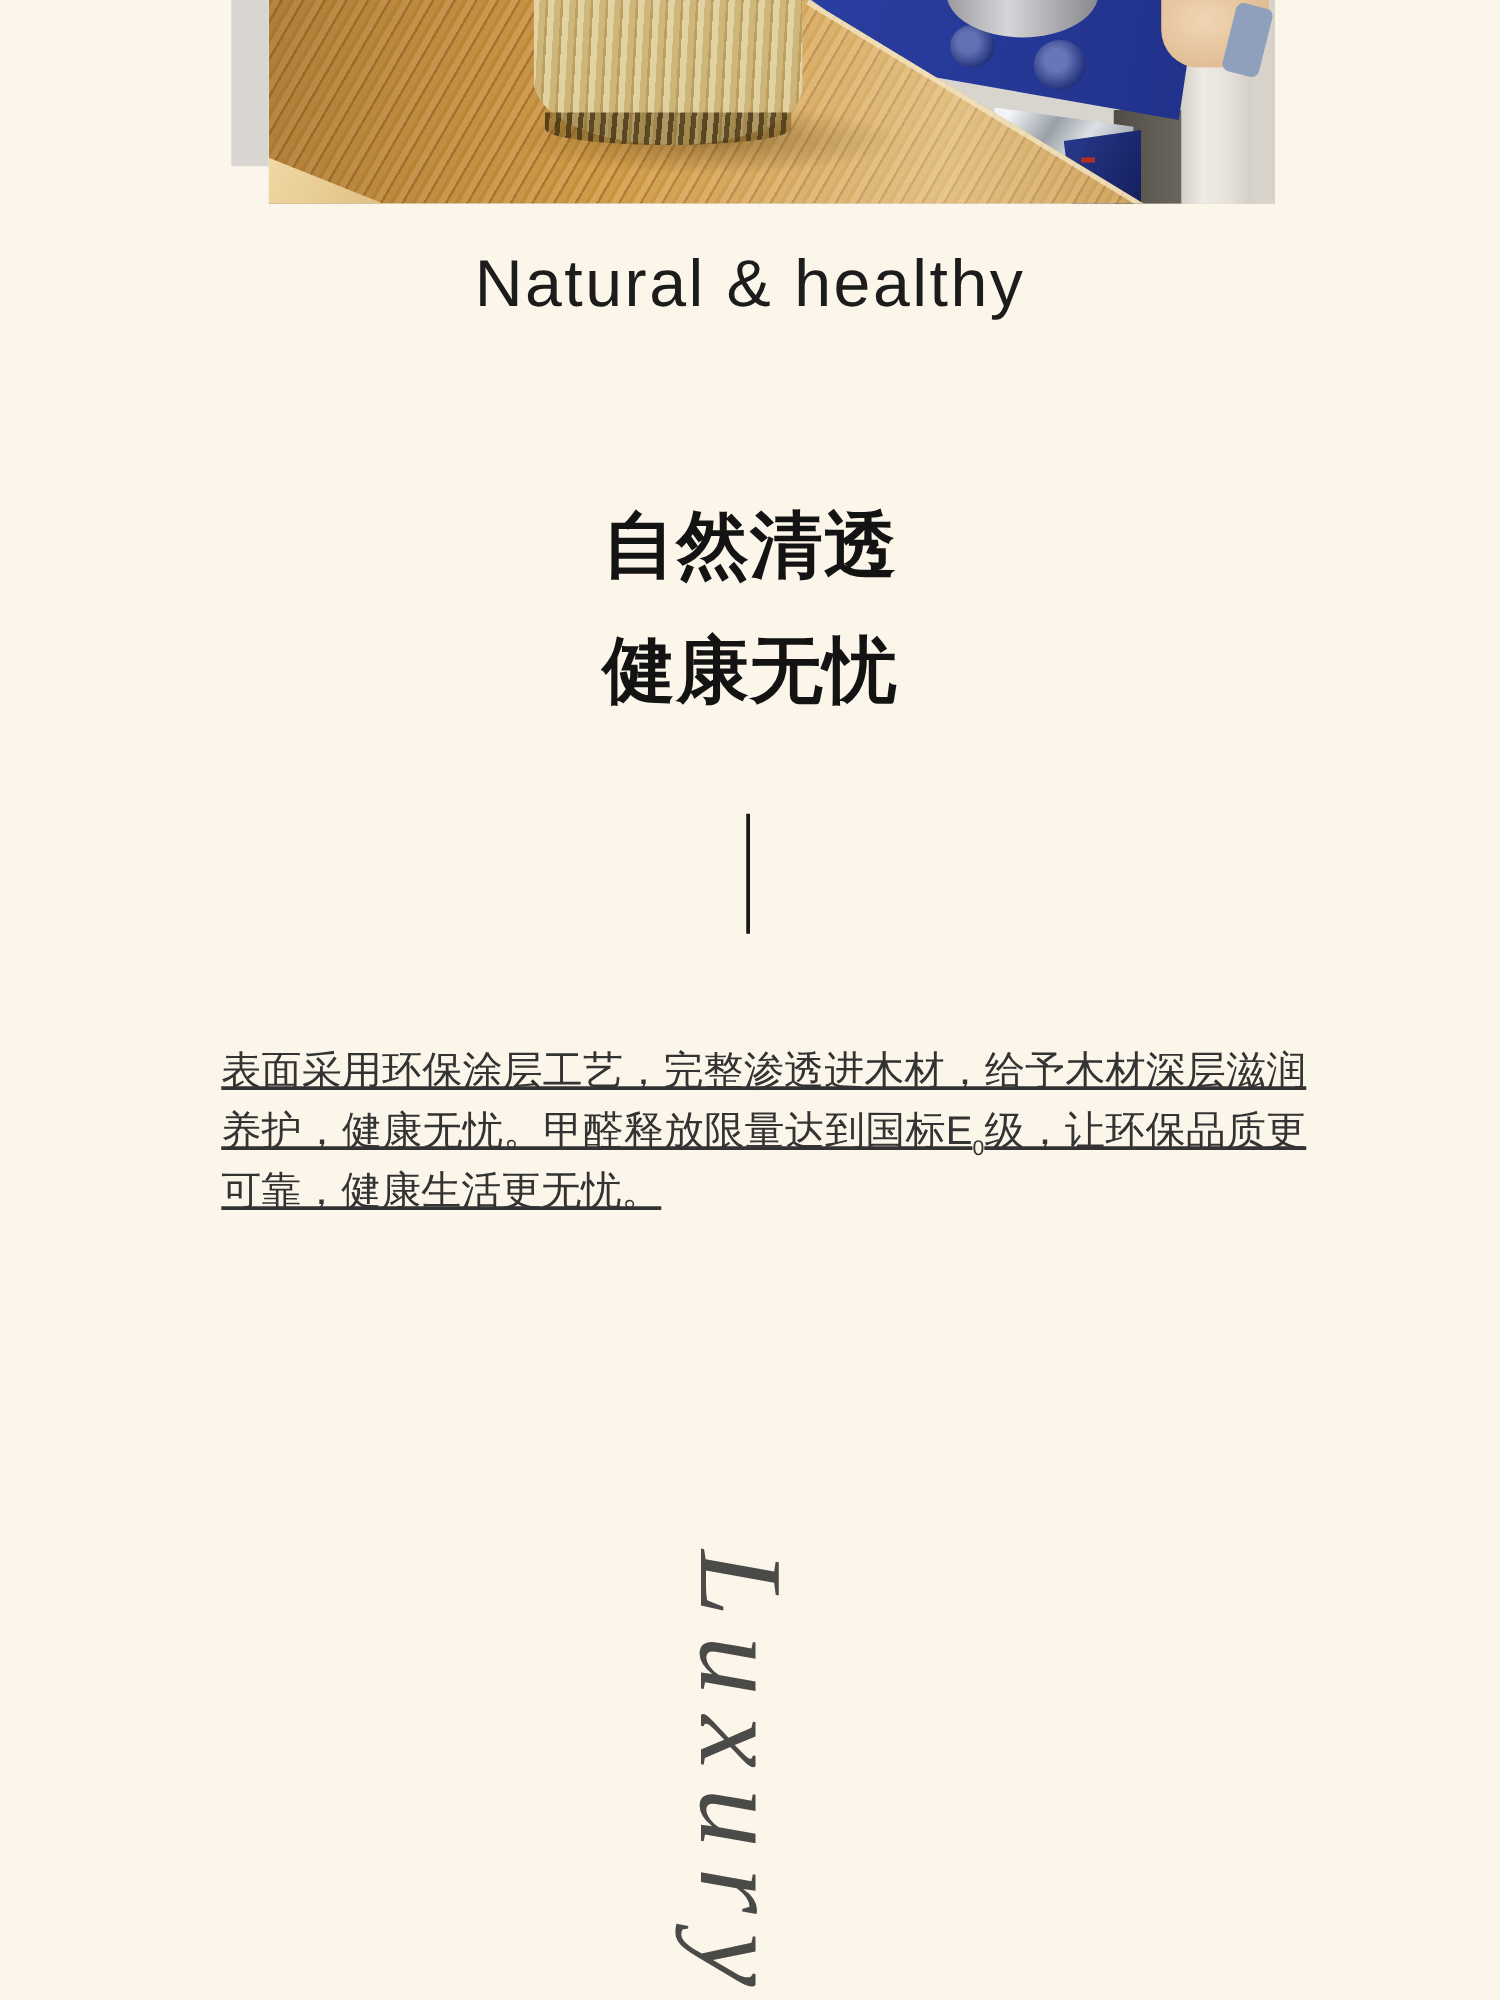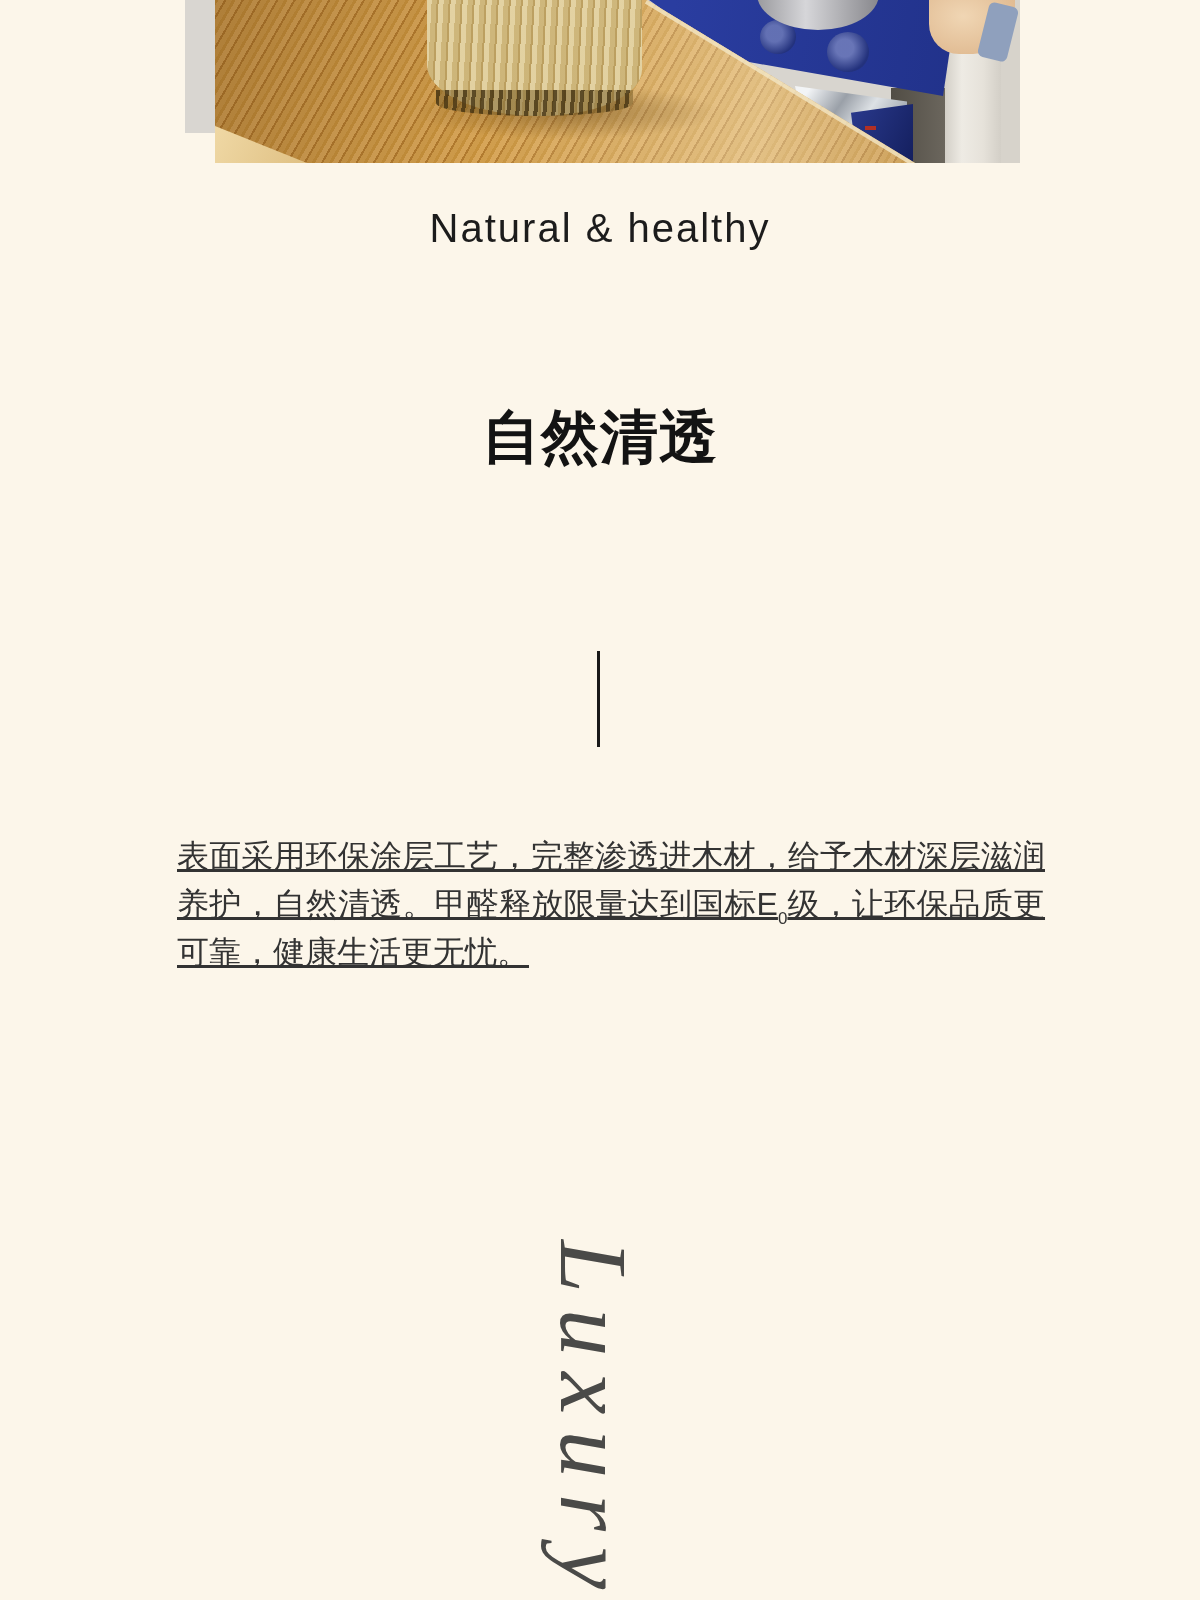--- a/index.html
+++ b/index.html
@@ -65,21 +65,21 @@
       repeating-linear-gradient(93deg,rgba(227,210,162,.95) 0 5px,rgba(205,181,121,.95) 5px 10px,rgba(186,157,93,.95) 10px 12px),
       linear-gradient(#ecdfb6,#c9ad6e);
     border-radius:8px 8px 48% 52% / 0 0 38% 42%;}
   .p-brush::after{content:"";position:absolute;left:4%;bottom:0;width:92%;height:26px;
     background:repeating-linear-gradient(95deg,rgba(70,52,18,.85) 0 4px,rgba(120,94,40,.5) 4px 9px);
     border-radius:0 0 50% 50%;}
 
   
   .tagline{
     position:absolute;left:0;top:205px;width:1200px;
-    text-align:center;font-size:40px;letter-spacing:2px;
+    text-align:center;font-size:53px;letter-spacing:2px;
     color:#1c1c1c;line-height:46px;
   }
   .headline{
     position:absolute;left:0;top:387px;width:1200px;
     text-align:center;font-weight:700;font-size:58px;line-height:100px;
     letter-spacing:1px;color:#131313;
   }
   .divider{
     position:absolute;left:597px;top:651px;width:3px;height:96px;
     background:#191919;
@@ -123,25 +123,26 @@
     <div class="p-wood-edge"></div>
     <div class="p-tan-corner"></div>
     <div class="p-brush-shadow"></div>
     <div class="p-brush"></div>
   </div>
 
   <div class="tagline">Natural &amp; healthy</div>
 
   <div class="headline">
     <div>自然清透</div>
+    <div>健康无忧</div>
   </div>
 
   <div class="divider"></div>
 
   <div class="para">
     <div class="pline just">表面采用环保涂层工艺，完整渗透进木材，给予木材深层滋润</div>
-    <div class="pline just"><span>养护，自然清透。甲醛释放限量达到国标E</span><sub class="sub0">0</sub><span>级，让环保品质更</span></div>
+    <div class="pline just"><span>养护，健康无忧。甲醛释放限量达到国标E</span><sub class="sub0">0</sub><span>级，让环保品质更</span></div>
     <div class="pline">可靠，健康生活更无忧。</div>
   </div>
 
   <div class="luxury">Luxury</div>
 
 </div>
 
 </body></html>

